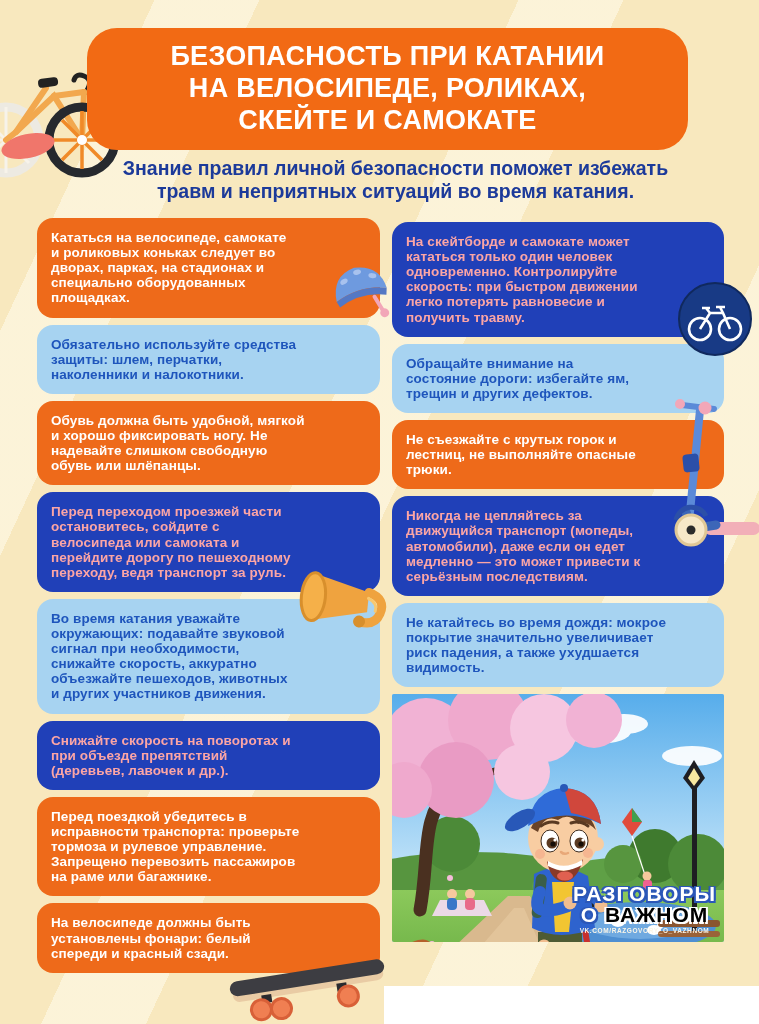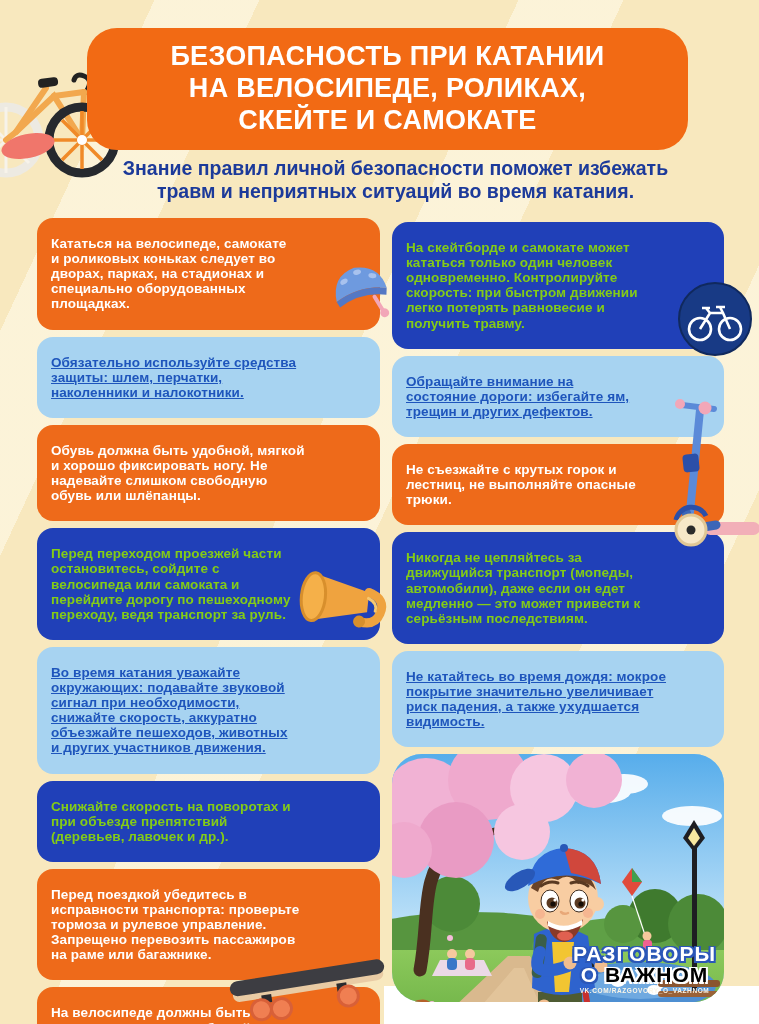--- a/index.html
+++ b/index.html
@@ -25,38 +25,38 @@
   .subtitle{
     position:absolute;left:16px;top:157px;width:759px;text-align:center;
     color:#1C3A9A;font-weight:bold;font-size:19.5px;line-height:1.18;
     white-space:pre-line;z-index:2;
   }
   
   .col{position:absolute;display:flex;flex-direction:column;gap:7px;z-index:2;}
   .col-left{left:37px;top:218px;width:343px;}
   .col-right{left:392px;top:222px;width:332px;}
   .card{
-    border-radius:16px;padding:18px 14px;font-weight:bold;
+    border-radius:16px;padding:12px 14px;font-weight:bold;
     font-size:13.5px;line-height:1.12;white-space:pre-line;letter-spacing:.1px;
   }
   .card.orange{background:#EE6A1A;color:#fff;}
-  .card.dark{background:#2040B8;color:#84cc16;}
-  .card.light{background:#A7D3F1;color:#1E55BC;text-decoration:underline;}
+  .card.dark{background:#2040B8;color:#fca5a5;}
+  .card.light{background:#A7D3F1;color:#1E55BC;}
   
   .deco{position:absolute;z-index:3;}
   #deco-bike{left:0;top:48px;z-index:1;}
   #deco-helmet{left:328px;top:258px;}
   #deco-horn{left:298px;top:563px;}
   #deco-sign{left:676px;top:280px;}
   #deco-scooter{left:656px;top:392px;}
   #deco-skate{left:220px;top:944px;z-index:4;}
   .bottom-fade{position:absolute;left:384px;top:986px;width:375px;height:38px;background:#fff;z-index:1;}
   
   .illus{
-    position:relative;width:332px;height:248px;border-radius:30px;overflow:hidden;
+    position:relative;width:332px;height:248px;border-radius:2px;overflow:hidden;
     background:#9CCDEF;
   }
   .illus svg{display:block;}
   .logo{
     position:absolute;right:8px;bottom:8px;text-align:center;z-index:5;line-height:1.02;
   }
   .logo .l1{
     font-size:21px;font-weight:bold;color:#fff;letter-spacing:1px;
     text-shadow:-2px -1px 0 #2B57B8,2px -1px 0 #2B57B8,-2px 2px 0 #2B57B8,2px 2px 0 #2B57B8,0 2px 0 #2B57B8;
   }

